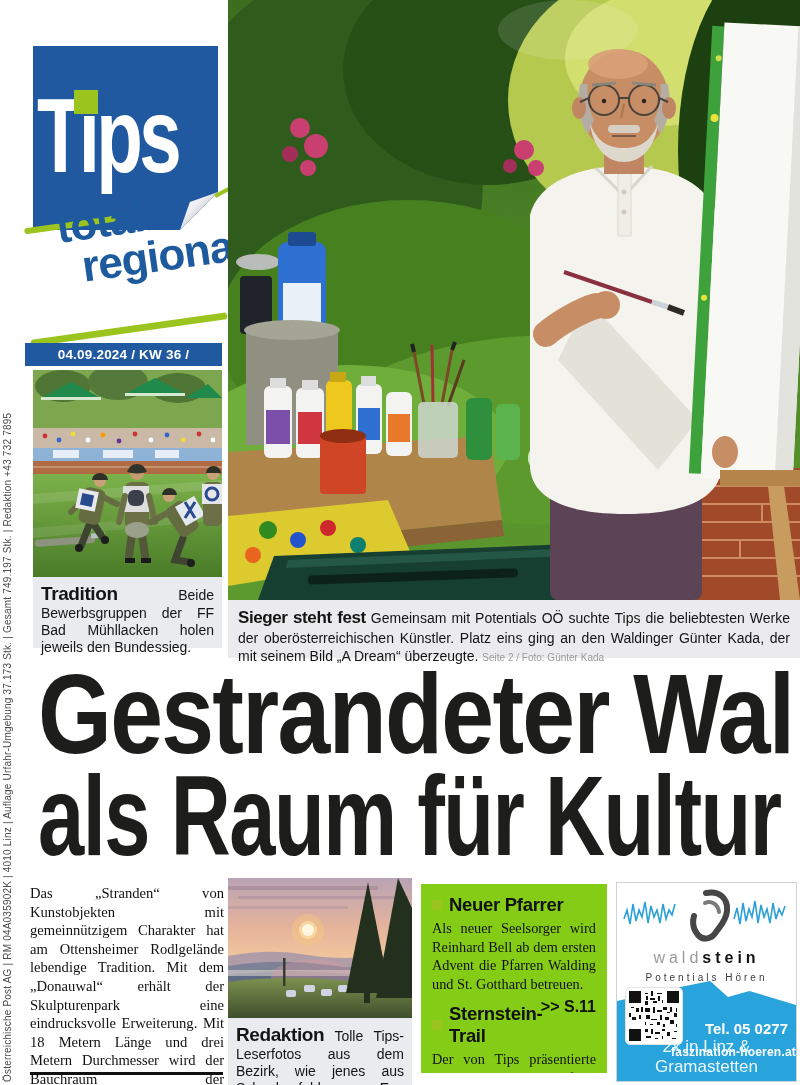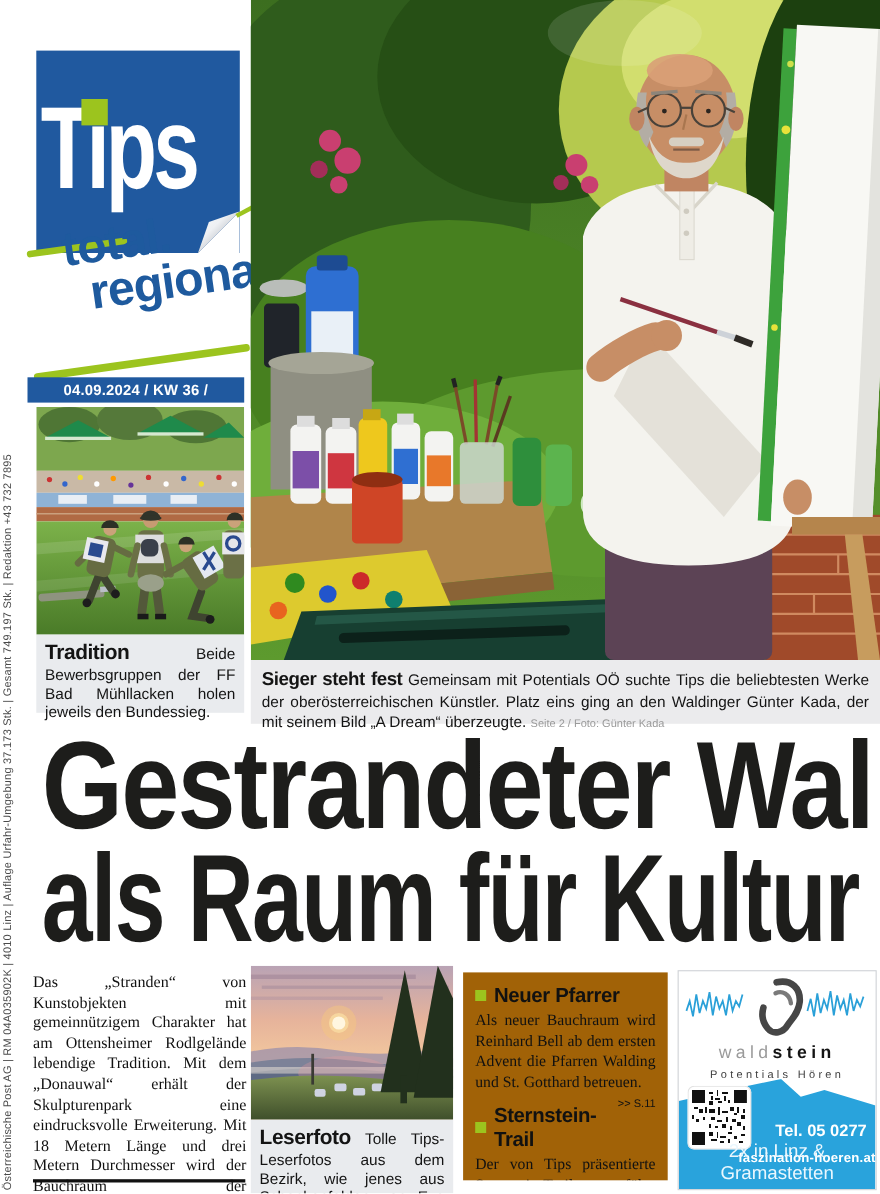--- a/index.html
+++ b/index.html
@@ -62,28 +62,28 @@
   .hl1{transform:scaleX(.84);}
   .hl2{transform:scaleX(.735);margin-top:2px;}
 
   
   .lead{position:absolute;left:30px;top:884px;width:194px;font-family:"Liberation Serif",serif;
         font-size:14.6px;line-height:18.6px;text-align:justify;color:#111;hyphens:auto;}
   .lead p{margin:0;}
   .lead-rule{position:absolute;left:30px;top:1072px;width:193px;height:3px;background:#111;}
 
   
-  .teasers{position:absolute;left:421px;top:884px;width:186px;height:189px;background:#a16207;
+  .teasers{position:absolute;left:421px;top:884px;width:186px;height:189px;background:#84cc16;
            box-sizing:border-box;padding:10px 11px;overflow:hidden;}
   .teaser h3{margin:0 0 3px;font-size:18.5px;letter-spacing:-.3px;color:#111;display:flex;align-items:center;gap:7px;}
   .teaser + .teaser{margin-top:10px;}
   .bullet{display:inline-block;width:10px;height:10px;background:#9cc41e;flex:0 0 auto;}
   .teaser p{margin:0;font-family:"Liberation Serif",serif;font-size:14.3px;line-height:1.3;
             text-align:justify;color:#111;hyphens:auto;}
-  .tpref{float:right;font-family:"Liberation Sans",sans-serif;font-weight:400;font-size:10px;margin-top:4px;}
+  .tpref{float:right;font-family:"Liberation Sans",sans-serif;font-weight:700;font-size:16px;margin-top:4px;}
 
   
   .ad{position:absolute;left:616px;top:882px;width:181px;height:200px;background:#fff;
       border:1px solid #cfd2d6;box-sizing:border-box;overflow:hidden;}
   .ad-visual{position:relative;height:58px;margin-top:6px;}
   .ad-visual svg{display:block;margin:0 auto;}
   .ad-brand{text-align:center;font-size:16px;letter-spacing:4px;margin-top:2px;}
   .ad-brand .lt{color:#9a9a9a;font-weight:400;}
   .ad-brand .bd{color:#141414;font-weight:700;}
   .ad-tagline{text-align:center;font-size:10px;letter-spacing:3px;color:#3c3c3c;margin-top:5px;}
@@ -418,33 +418,33 @@
       <g fill="#22301d">
         <polygon points="140,4 118,115 162,115"></polygon>
         <polygon points="170,0 148,120 184,120 184,30"></polygon>
         <rect x="136" y="100" width="6" height="25"></rect>
       </g>
     </svg>
   </figure>
 
   <div class="capbox cap-reader">
     <p class="cap-p">
-      <span class="cap-title">Leserfoto</span>
+      <span class="cap-title">Redaktion</span>
       <span>Tolle Tips-Leserfotos aus dem Bezirk, wie jenes aus Schenkenfelden von Eva Holl, gibt es im Blattinneren zu sehen.</span>
       
     </p>
   </div>
 
   <div class="teasers">
     <div class="teaser">
       <h3>
           <span class="bullet"></span>
           <span>Neuer Pfarrer</span>
         </h3>
-      <p><span>Als neuer Bauchraum wird Reinhard Bell ab dem ersten Advent die Pfarren Walding und St. Gotthard betreuen.</span>
+      <p><span>Als neuer Seelsorger wird Reinhard Bell ab dem ersten Advent die Pfarren Walding und St. Gotthard betreuen.</span>
          <span class="tpref">&gt;&gt; S.11</span></p>
     </div>
     <div class="teaser">
       <h3>
           <span class="bullet"></span>
           <span>Sternstein-Trail</span>
         </h3>
       <p><span>Der von Tips präsentierte Sternstein-Trail führt Bewegungsfreunde am 21. September von Linz nach Bad Leonfelden.</span>
          </p>
     </div>

